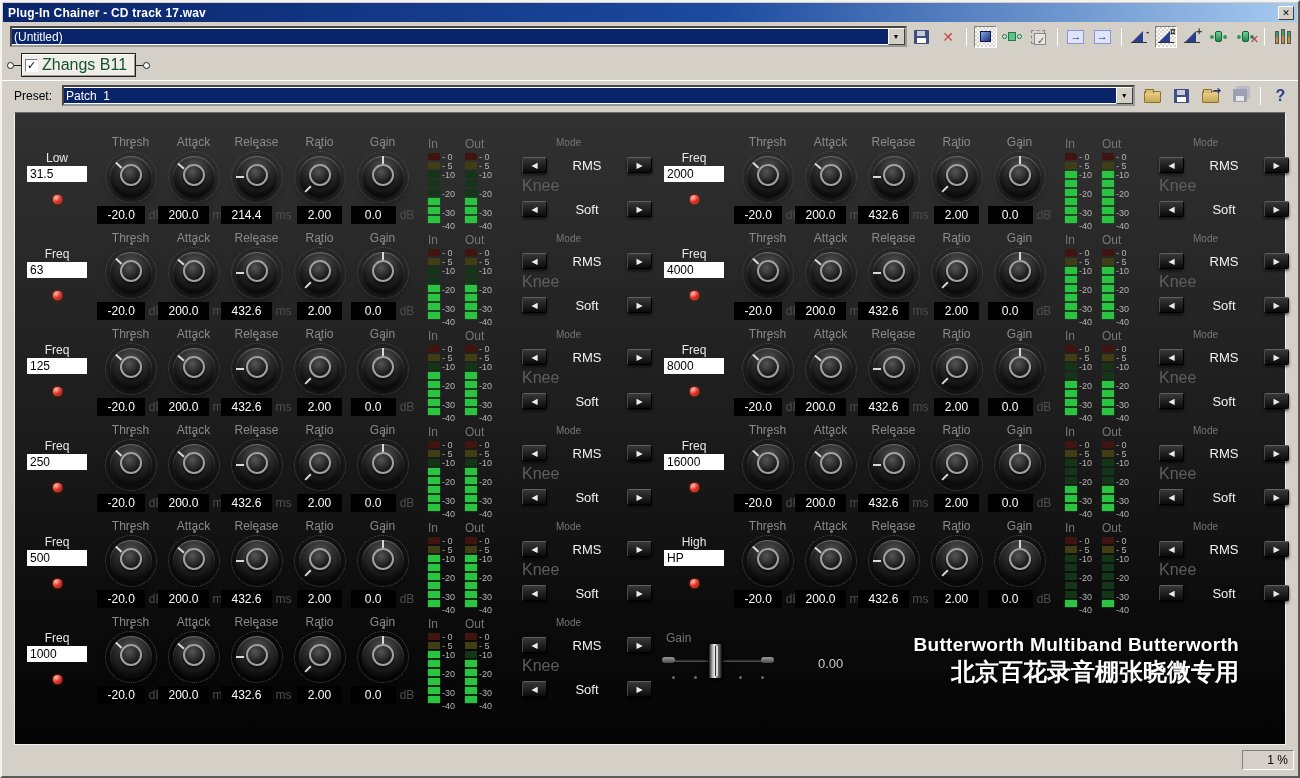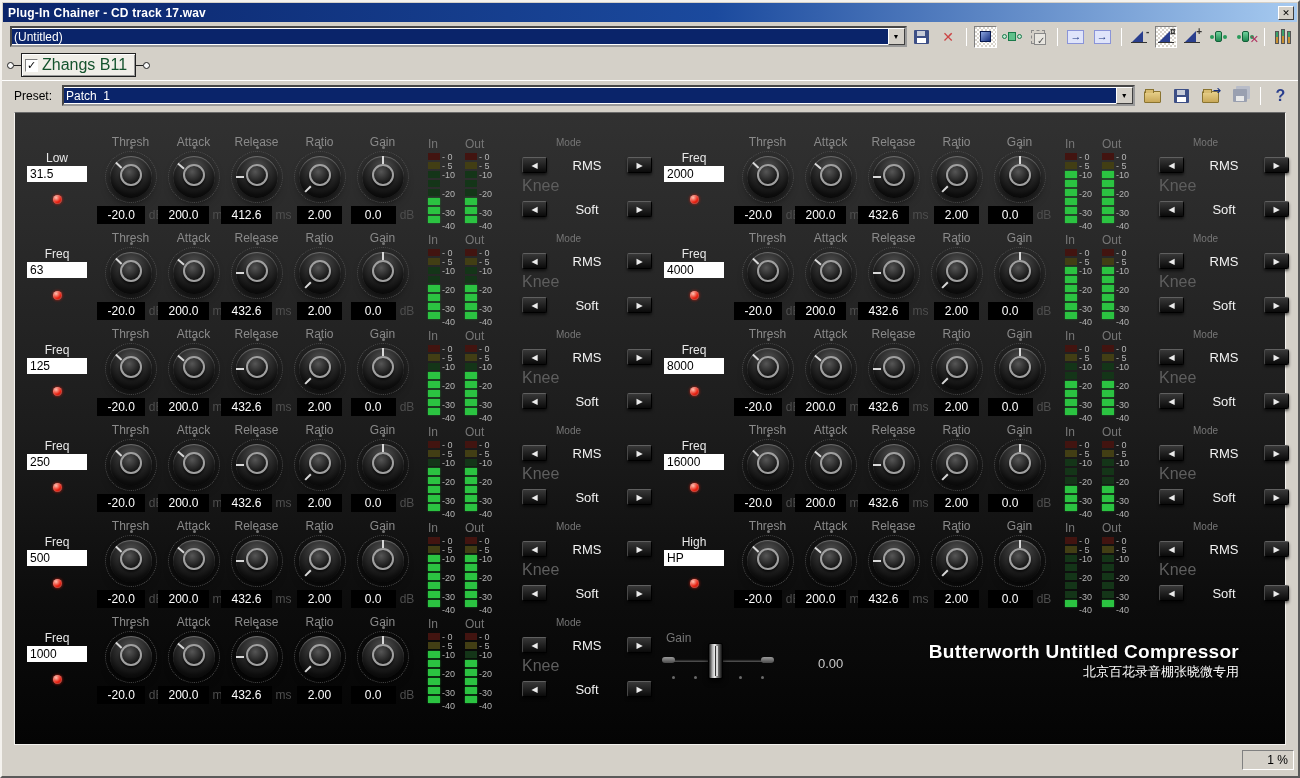--- a/index.html
+++ b/index.html
@@ -116,21 +116,21 @@
   .slider-track { position:relative; width:104px; height:3px; background:linear-gradient(#000,#5a5a5a); border-radius:2px; }
   .slider-cap { position:absolute; top:-2px; width:13px; height:6px; border-radius:3px; background:linear-gradient(#9a9a9a,#4a4a4a); }
   .cap-l { left:-4px; } .cap-r { right:-4px; }
   .slider-handle { position:absolute; left:42px; top:-16px; width:15px; height:36px; border:1px solid #000; border-radius:2px; background:linear-gradient(90deg,#1a1a1a,#b8b8b8 28%,#f2f2f2 46%,#8a8a8a 62%,#101010); box-shadow:0 3px 5px rgba(0,0,0,.7); }
   .slider-handle::after { content:""; position:absolute; left:6px; top:2px; bottom:2px; width:2px; background:#d8d8d8; border-left:1px solid #333; }
   .slider-dots { display:flex; justify-content:space-between; width:104px; padding:0 6px; margin-top:14px; }
   .slider-dots i { width:3px; height:3px; border-radius:50%; background:#6a6a6a; }
   .gain-value { color:#c8c8c8; font-size:13px; margin-left:36px; }
   .branding { flex:1; text-align:right; padding-right:50px; align-self:center; margin-top:-4px; }
   .brand1 { color:#fff; font-size:19px; font-weight:bold; letter-spacing:.3px; text-shadow:1px 1px 2px #000; white-space:nowrap; }
-  .brand2 { color:#fff; font-size:13px; font-weight:normal; text-shadow:1px 1px 2px #000; white-space:nowrap; }
+  .brand2 { color:#fff; font-size:24px; font-weight:bold; text-shadow:1px 1px 2px #000; white-space:nowrap; }
 
   
   .statusbar { flex:1; display:flex; align-items:center; justify-content:flex-end; padding:3px 4px 4px 4px; }
   .progress-box { width:52px; height:20px; border:1px solid; border-color:#808080 #fff #fff #808080; display:flex; align-items:center; justify-content:flex-end; padding-right:5px; font-size:12px; color:#000; }
 </style>
 </head>
 <body>
 
 <div class="window">
 
@@ -283,21 +283,21 @@
               </div>
             </div>
             <div class="knob-col">
               <div class="knob-label">Release</div>
               <div class="knob">
                 <span class="knob-dot"></span>
                 <span class="knob-inner"></span>
                 <span class="knob-tick" style="transform: rotate(-90deg) translateY(-20px);"></span>
               </div>
               <div class="value-row">
-                <span class="value-box">412.6</span>
+                <span class="value-box">214.4</span>
                 <span class="unit">ms</span>
               </div>
             </div>
             <div class="knob-col">
               <div class="knob-label">Ratio</div>
               <div class="knob">
                 <span class="knob-dot"></span>
                 <span class="knob-inner"></span>
                 <span class="knob-tick" style="transform: rotate(-135deg) translateY(-20px);"></span>
               </div>
@@ -1695,21 +1695,21 @@
       <div class="slider-dots">
               <i></i>
               <i></i>
               <i></i>
               <i></i>
               <i></i>
             </div>
     </div>
     <span class="gain-value">0.00</span>
     <div class="branding">
-      <div class="brand1">Butterworth Untitled Compressor</div>
+      <div class="brand1">Butterworth Multiband Butterworth</div>
       <div class="brand2">北京百花录音棚张晓微专用</div>
     </div>
   </div>
 </div>
   </div>
 
   <div class="statusbar">
     <span class="progress-box">1 %</span>
   </div>
 </div>

